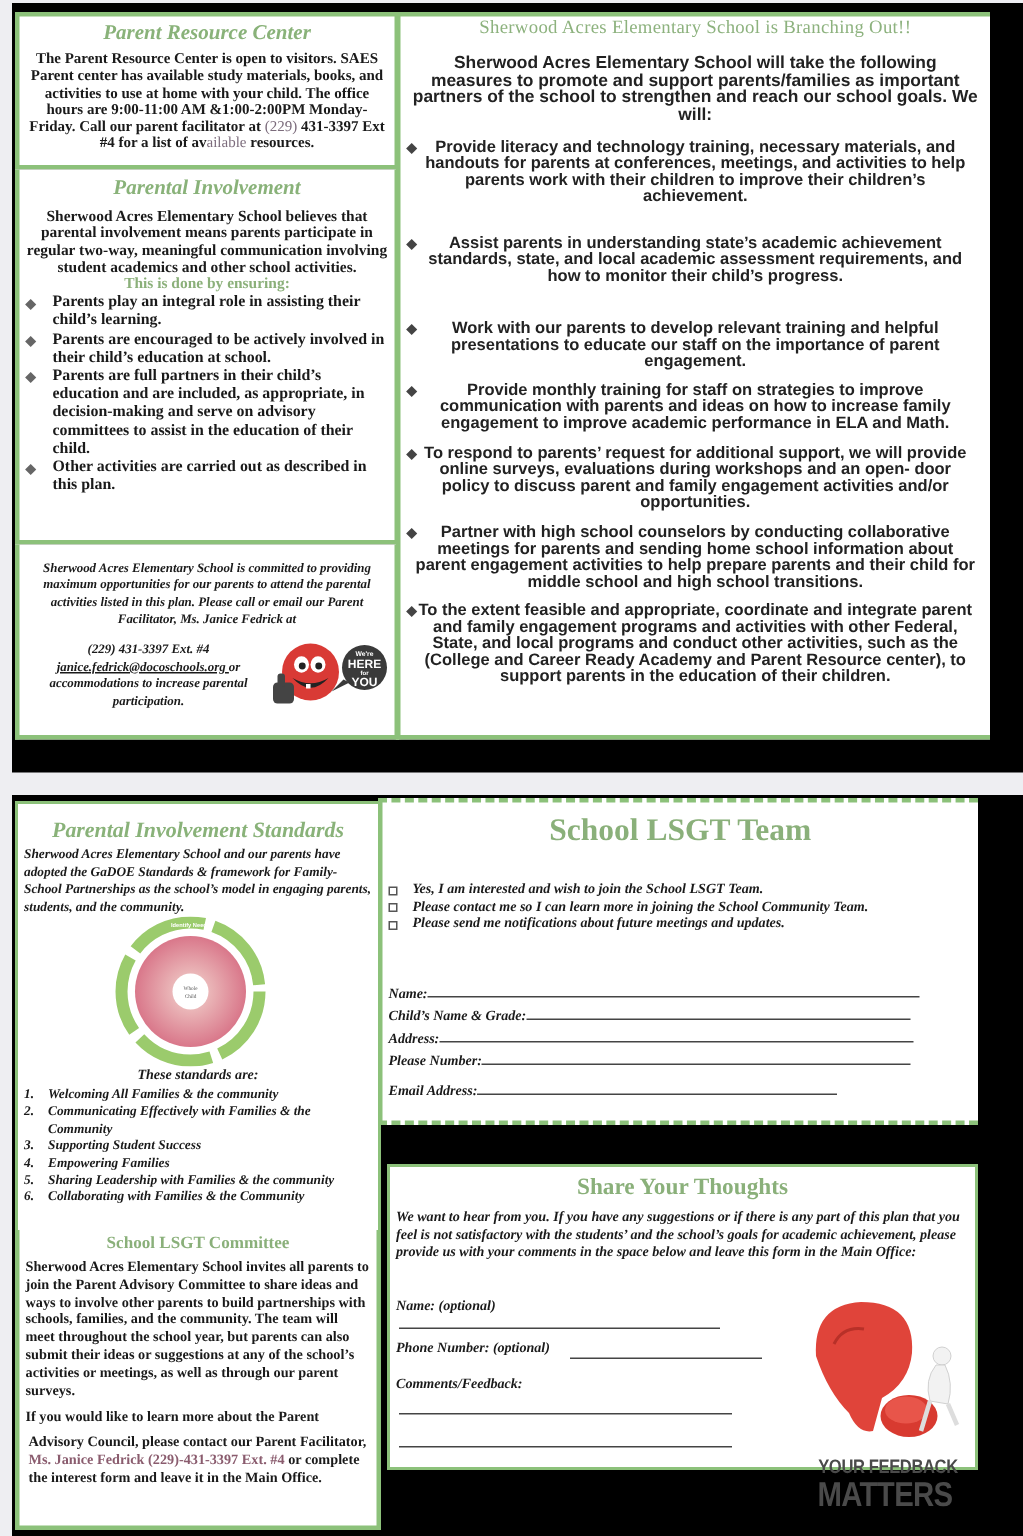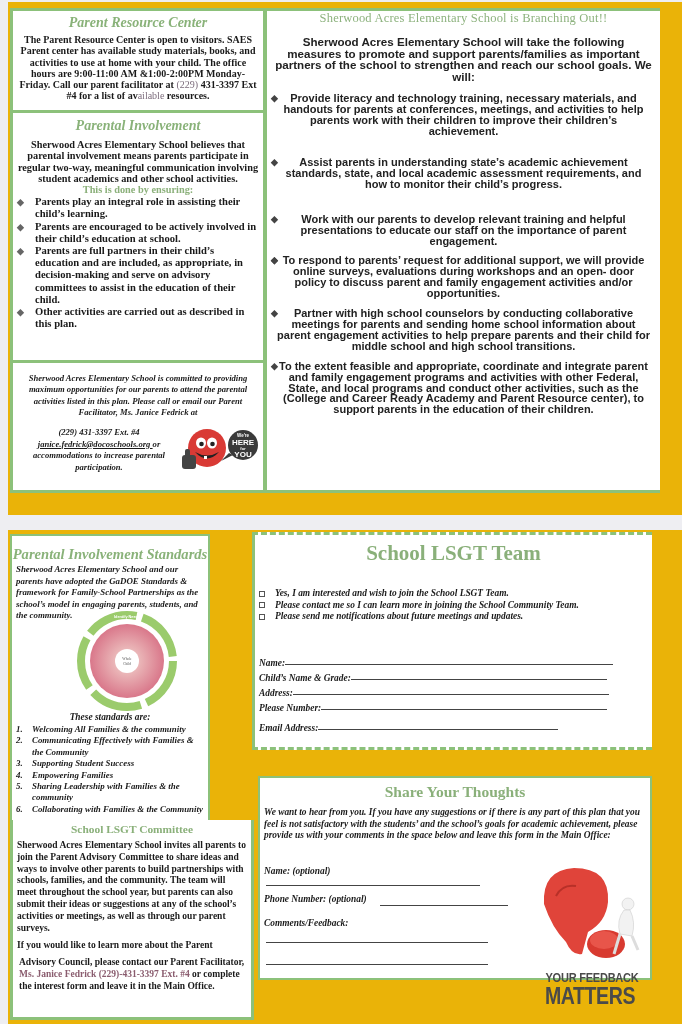--- a/index.html
+++ b/index.html
@@ -1,19 +1,19 @@
 <!DOCTYPE html>
 <html><head>
 <meta charset="utf-8">
 <style>
   * { box-sizing: border-box; margin: 0; padding: 0; }
   html, body { width: 682px; height: 1024px; background: #eeeef2; overflow: hidden; }
   body { position: relative; font-family: "Liberation Serif", serif; color: #1a1a1a; }
 
-  .page { position: absolute; background: #eab308; }
+  .page { position: absolute; background: #000000; }
   .page1 { left: 8px; top: 2px; width: 674px; height: 513px; }
   .page2 { left: 8px; top: 530px; width: 674px; height: 494px; }
 
   .box { position: absolute; border: 3px solid #8cc17a; background: #fff; }
   .thinbox { position: absolute; border: 2px solid #8cc17a; background: #fff; }
 
   .green-title { color: #89b279; font-style: italic; font-weight: bold; text-align: center; font-family: "Liberation Serif", serif; }
 
   
   #prc { left: 2px; top: 6px; width: 256px; height: 105px; }
@@ -36,21 +36,21 @@
   #smiley { position: absolute; left: 164px; top: 58px; width: 84px; height: 56px; }
 
   
   #branch { left: 256px; top: 6px; width: 396px; height: 485px; border-right: none; }
   #branch .heading { font-family: "Liberation Serif", serif; color: #8db27e; font-size: 12.5px; text-align: center; margin-top: 0; letter-spacing: 0.2px; }
   #branch .lead { font-family: "Liberation Sans", sans-serif; font-weight: bold; font-size: 11.6px; line-height: 11.6px; text-align: center; padding: 10px 8px 0; color: #222; }
   #branch .item { font-family: "Liberation Sans", sans-serif; font-weight: bold; font-size: 11px; line-height: 10.9px; text-align: center; position: relative; padding: 0 10px 0 10px; color: #222; }
   #branch .item .b { position: absolute; left: 4px; top: 0; font-size: 9px; color: #444; }
 
   
-  #pis { left: 2px; top: 4px; width: 200px; height: 288px; }
+  #pis { left: 2px; top: 4px; width: 244px; height: 288px; }
   #pis .green-title { font-size: 14.6px; margin-top: 10px; }
   #pis .intro { font-size: 8.9px; font-style: italic; font-weight: bold; line-height: 11.6px; padding: 1px 4px 0 4px; }
   #wheel { position: absolute; left: 60px; top: 75px; width: 110px; height: 100px; }
   #pis .stitle { position: absolute; left: 0; width: 100%; top: 176px; text-align: center; font-size: 9.4px; font-style: italic; font-weight: bold; }
   #pis ol { position: absolute; top: 188px; left: 4px; right: 4px; list-style: none; }
   #pis ol li { font-size: 8.9px; font-style: italic; font-weight: bold; line-height: 11.4px; padding-left: 16px; position: relative; }
   #pis ol li .n { position: absolute; left: 0; top: 0; }
 
   #lsgtc { left: 2px; top: 290px; width: 244px; height: 200px; border-top: none; }
   #lsgtc .green-title { font-style: normal; font-size: 11.4px; margin-top: 3px; color: #8ab07a; }
@@ -125,21 +125,21 @@
       <text x="66" y="36" font-size="8" fill="#fff" text-anchor="middle" font-family="Liberation Sans, sans-serif" font-weight="bold">YOU</text>
     </svg>
   </div>
 
   <div class="box" id="branch">
     <div class="heading">Sherwood Acres Elementary School is Branching Out!!</div>
     <div class="lead">Sherwood Acres Elementary School will take the following measures to promote and support parents/families as important partners of the school to strengthen and reach our school goals. We will:</div>
     <div class="item" style="margin-top:11px"><span class="b">◆</span><span>Provide literacy and technology training, necessary materials, and handouts for parents at conferences, meetings, and activities to help parents work with their children to improve their children’s achievement.</span></div>
     <div class="item" style="margin-top:20px"><span class="b">◆</span><span>Assist parents in understanding state’s academic achievement standards, state, and local academic assessment requirements, and how to monitor their child’s progress.</span></div>
     <div class="item" style="margin-top:24px"><span class="b">◆</span><span>Work with our parents to develop relevant training and helpful presentations to educate our staff on the importance of parent engagement.</span></div>
-    <div class="item" style="margin-top:9px"><span class="b">◆</span></div>
+    <div class="item" style="margin-top:9px"><span class="b">◆</span><span>Provide monthly training for staff on strategies to improve communication with parents and  ideas on how to increase family engagement to improve academic performance in ELA and Math.</span></div>
     <div class="item" style="margin-top:9px"><span class="b">◆</span><span>To respond to parents’ request for additional support, we will provide online surveys, evaluations during workshops and an open- door policy to discuss parent and family engagement activities and/or opportunities.</span></div>
     <div class="item" style="margin-top:9px"><span class="b">◆</span><span>Partner with high school counselors by conducting collaborative meetings for parents and sending home school information about parent engagement activities to help prepare parents and  their child for middle school and high school transitions.</span></div>
     <div class="item" style="margin-top:9px"><span class="b">◆</span><span>To the extent feasible and appropriate, coordinate and integrate parent and family engagement programs and activities with other Federal, State, and local programs and conduct other activities, such as the (College and Career Ready Academy and Parent Resource center), to support parents in the education of their children.</span></div>
   </div>
 </div>
 
 <div class="page page2">
 
   <div class="thinbox" id="pis">
     <div class="green-title">Parental Involvement Standards</div>

